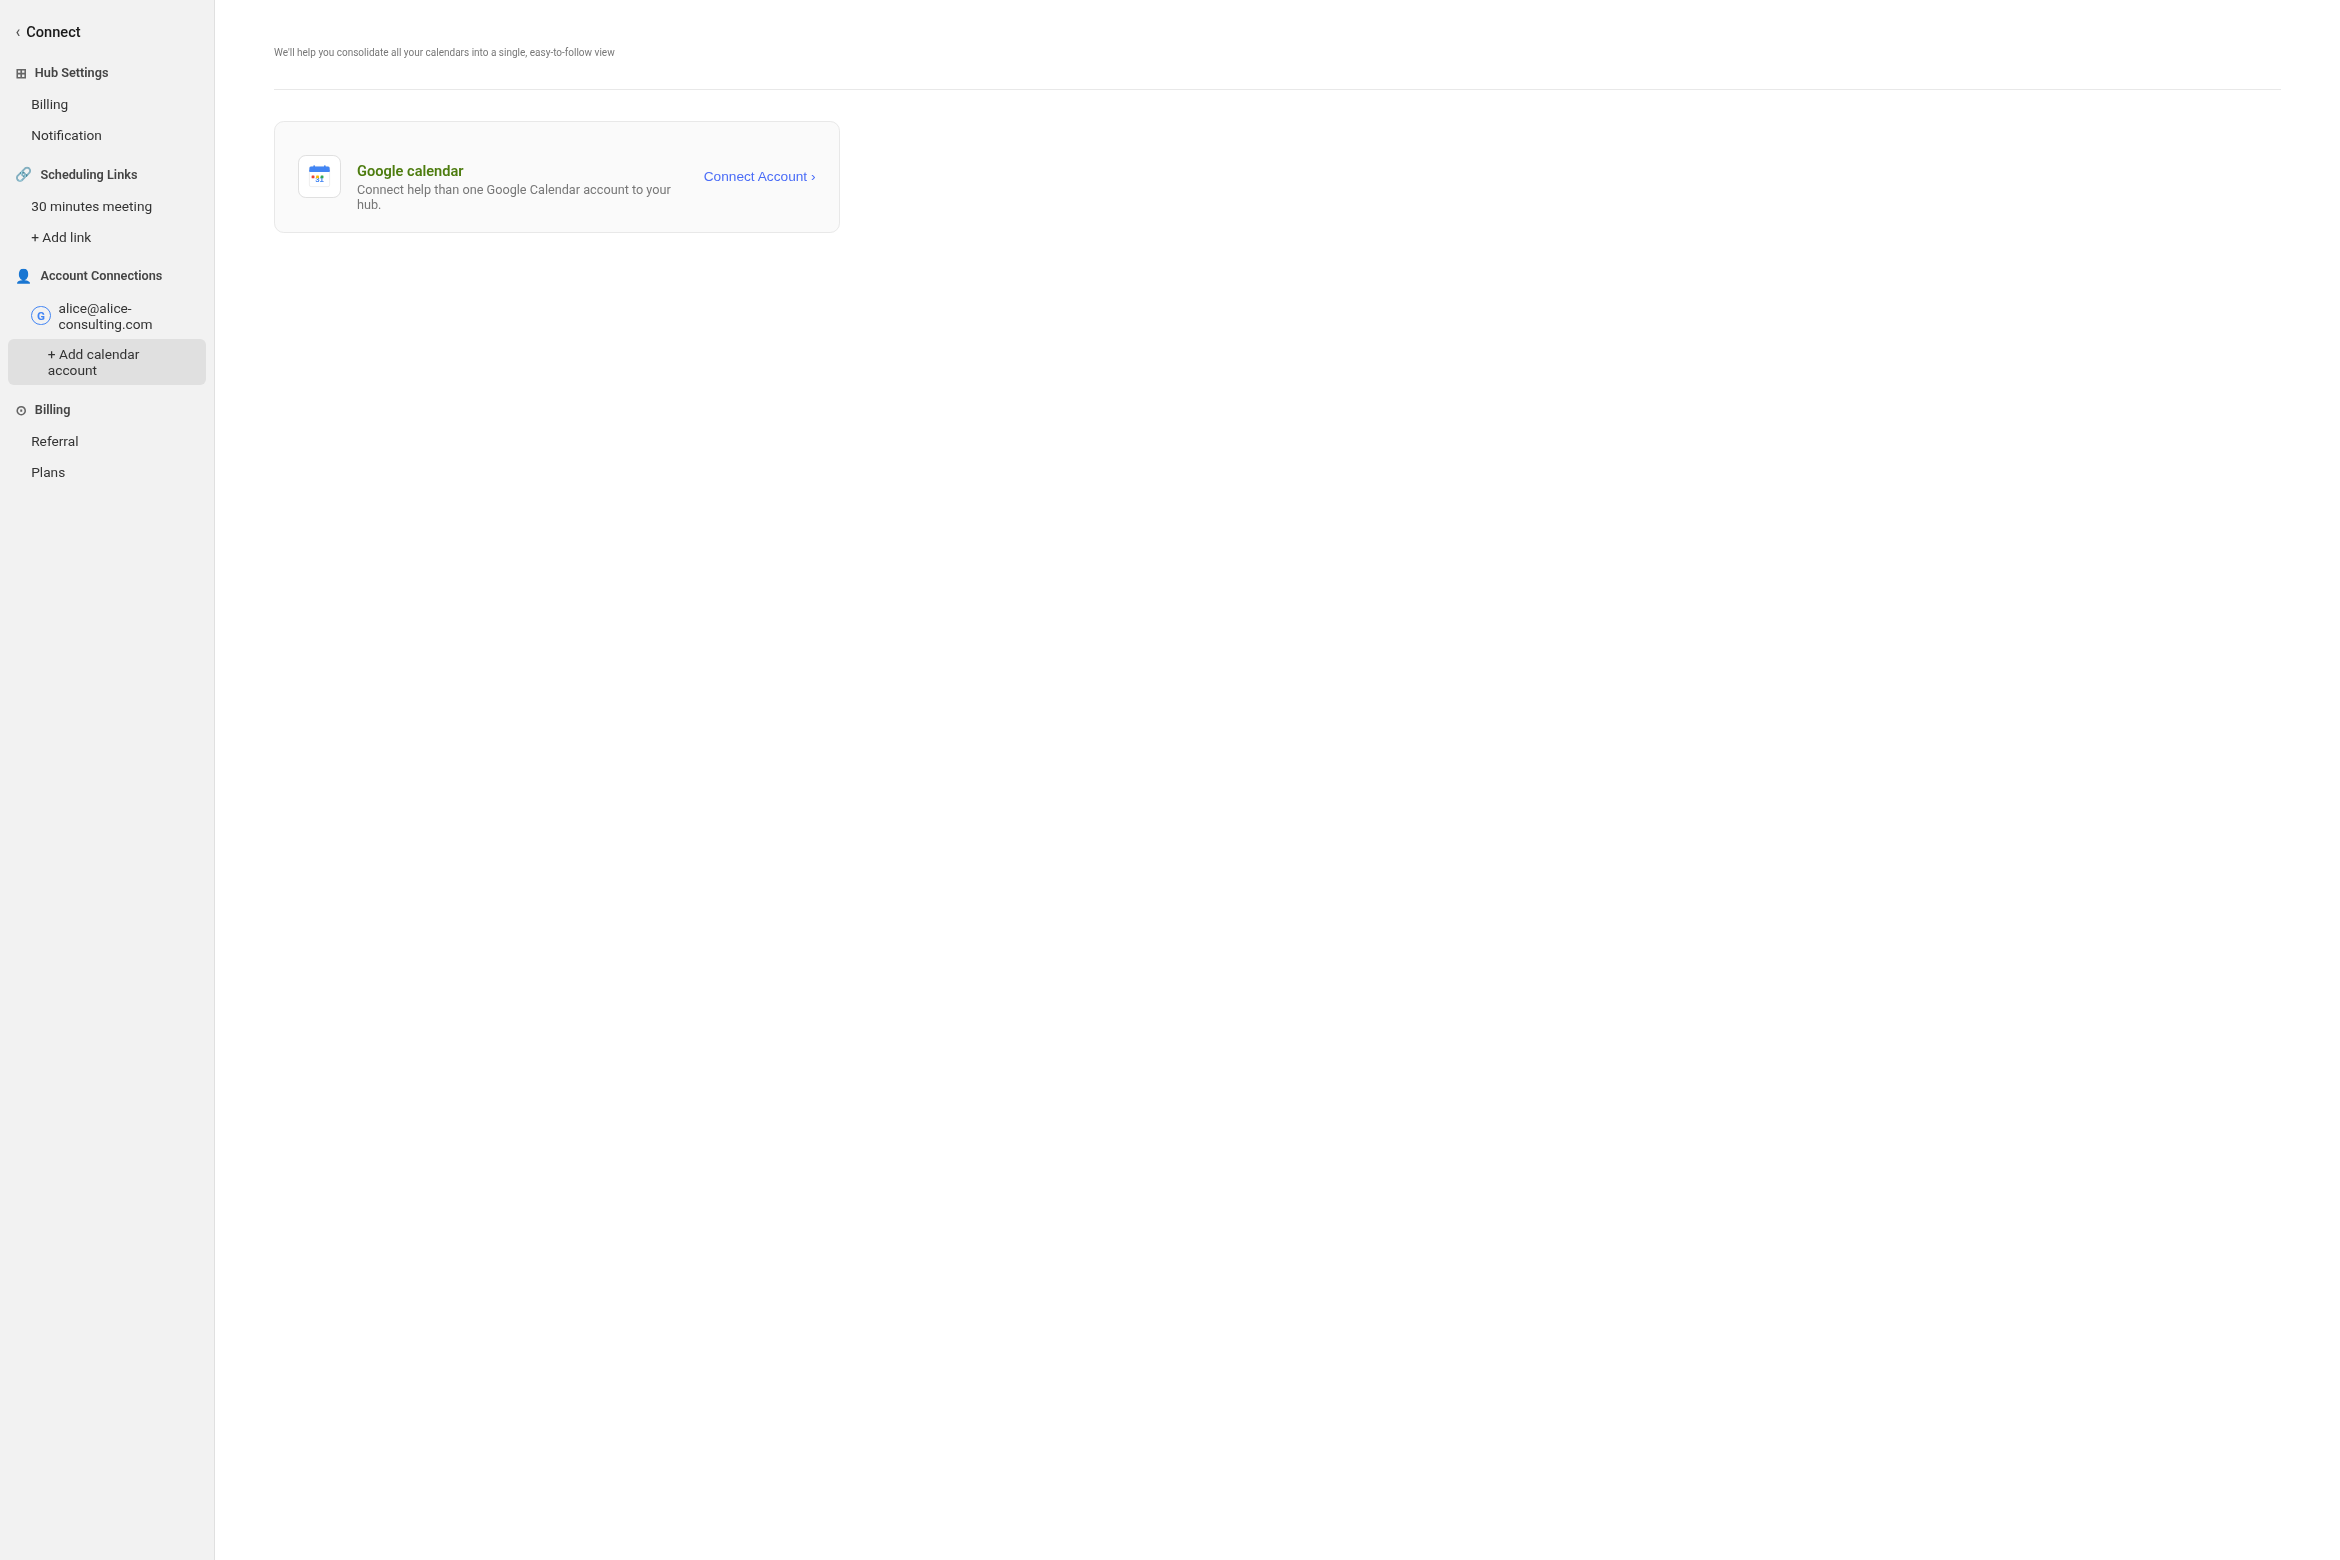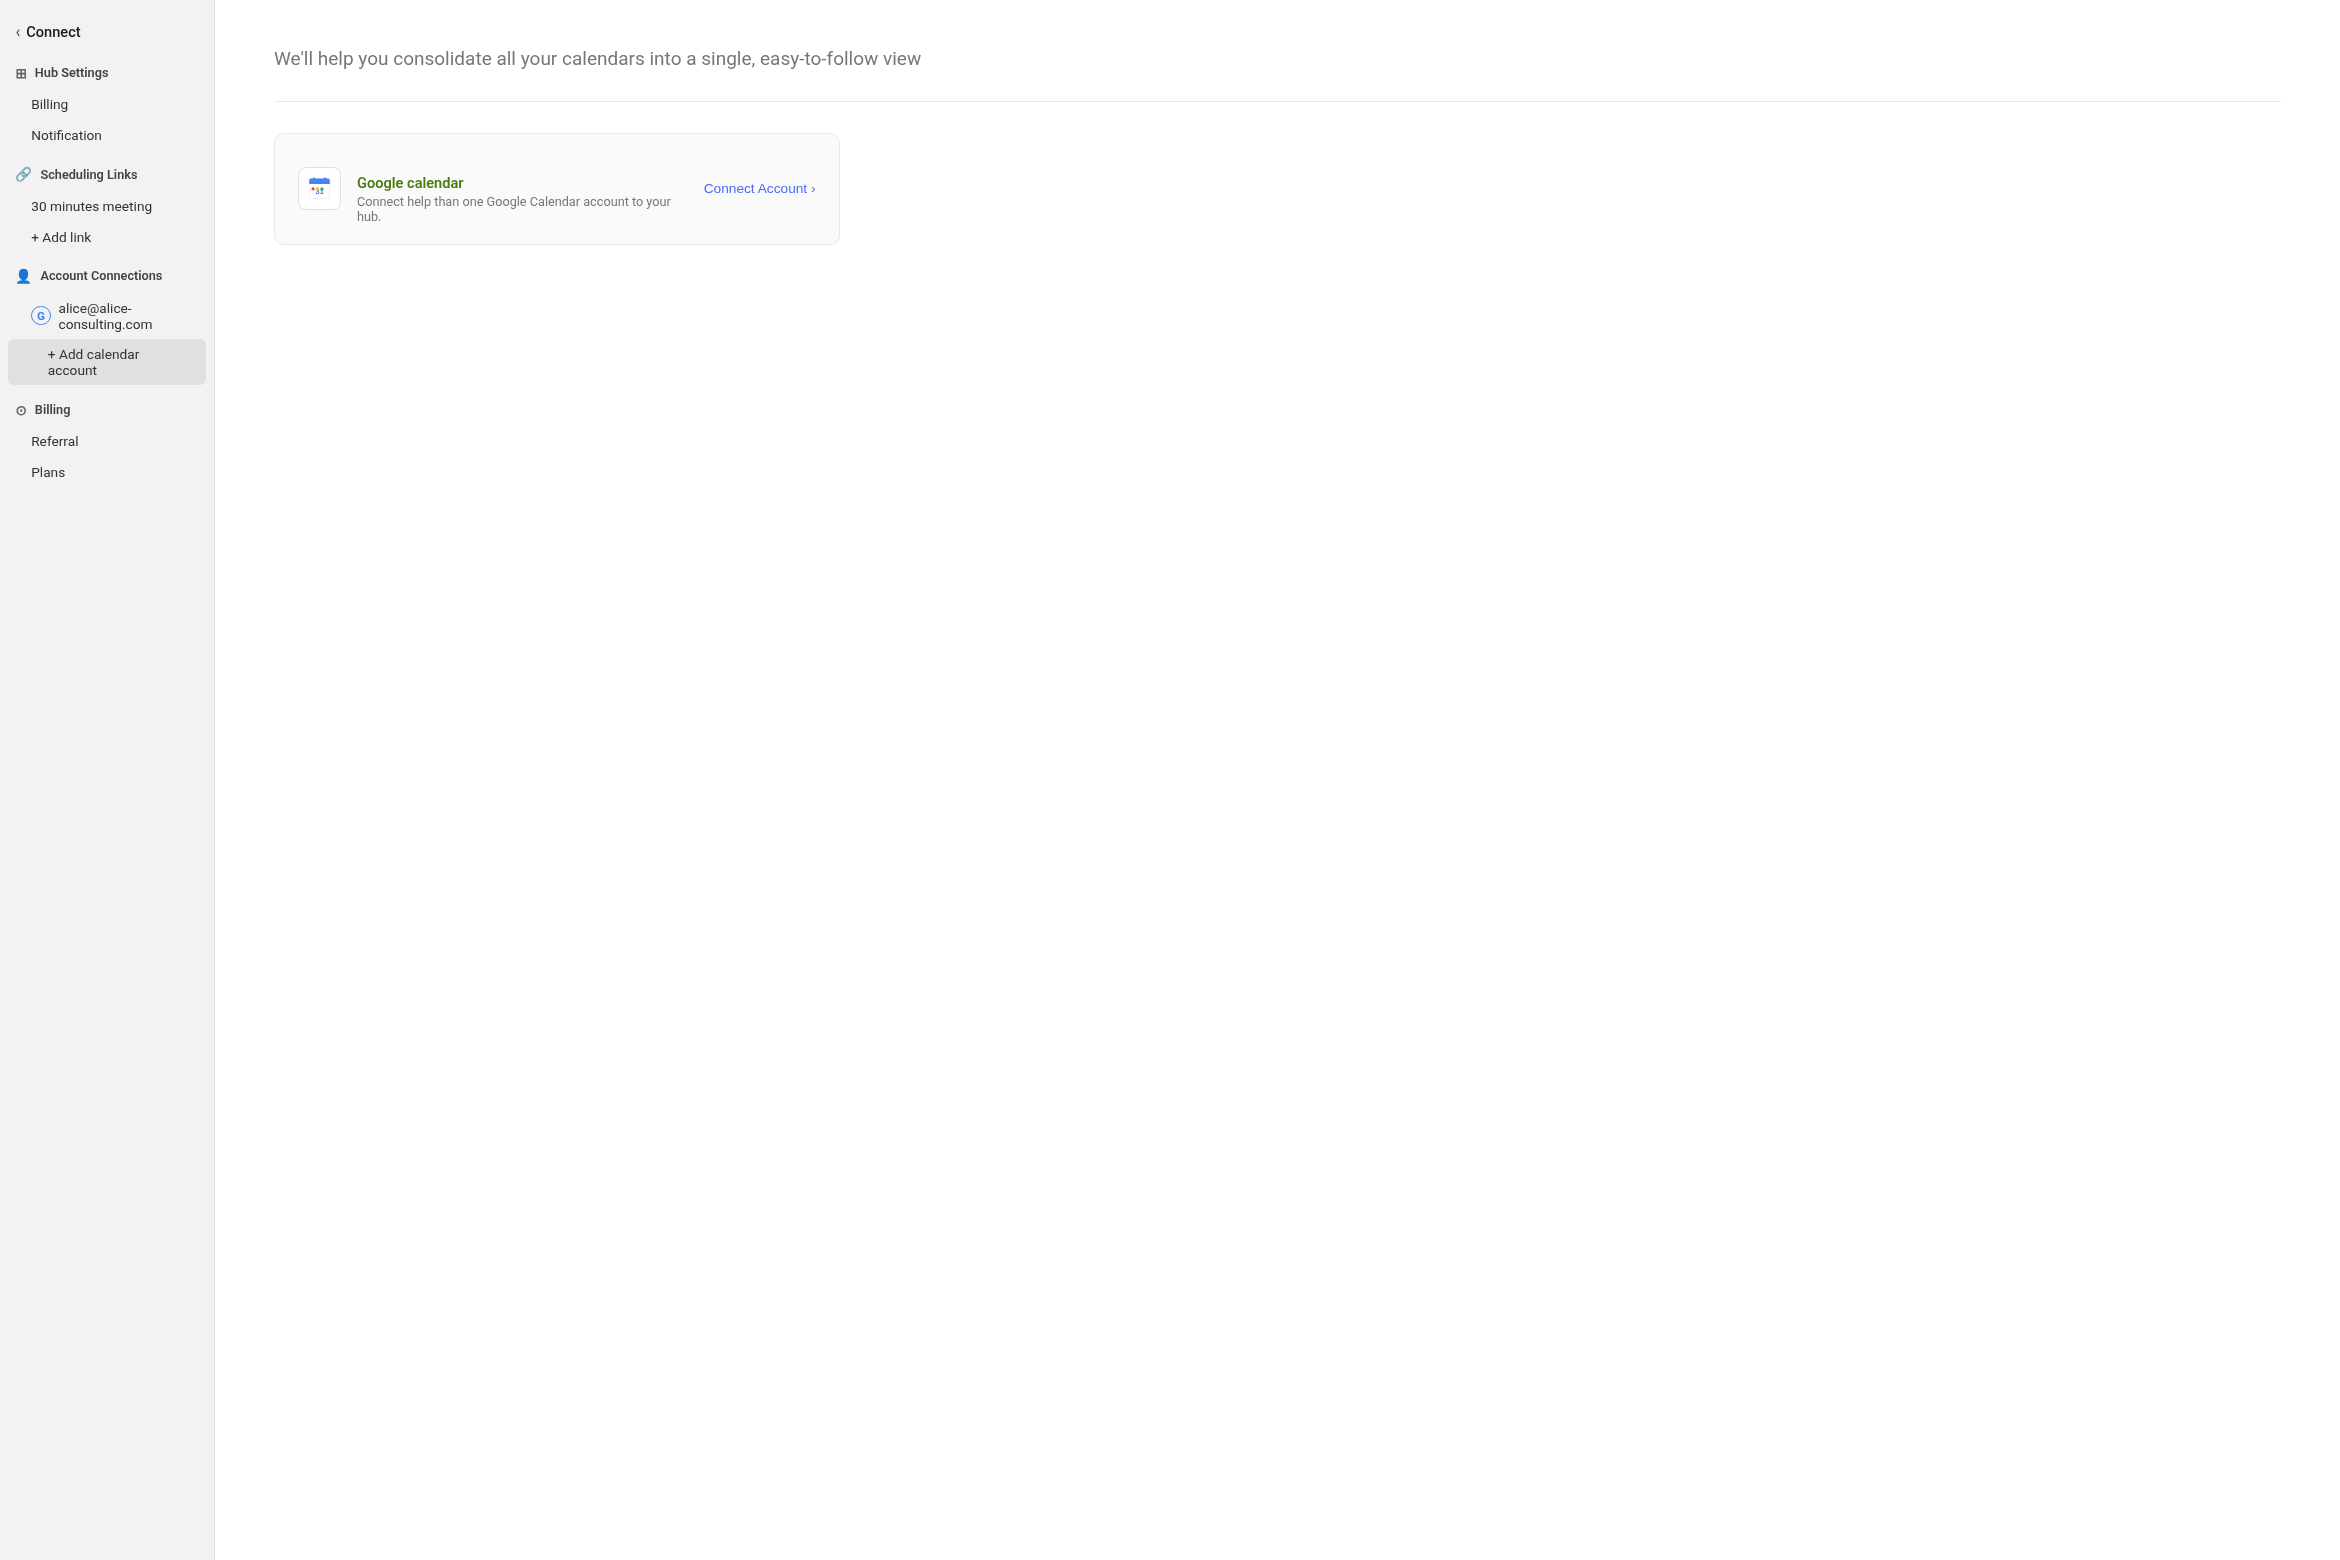--- a/index.html
+++ b/index.html
@@ -89,21 +89,21 @@
     }
 
     .page-title {
       font-size: 27px;
       font-weight: 700;
       color: #1a1a1a;
       margin-bottom: 7.8px;
     }
 
     .page-subtitle {
-      font-size: 19px;
+      font-size: 10px;
       color: #777;
       margin-bottom: 31px;
     }
 
     .divider {
       height: 1px;
       background: #e8e8e8;
       margin-bottom: 31px;
     }
 

